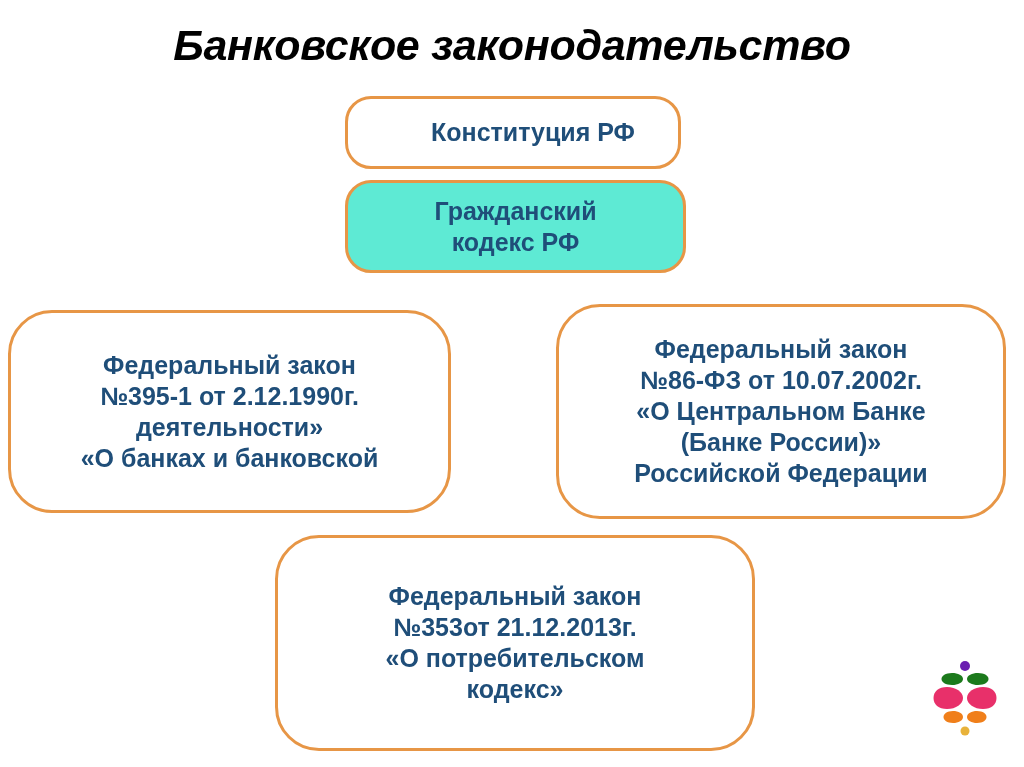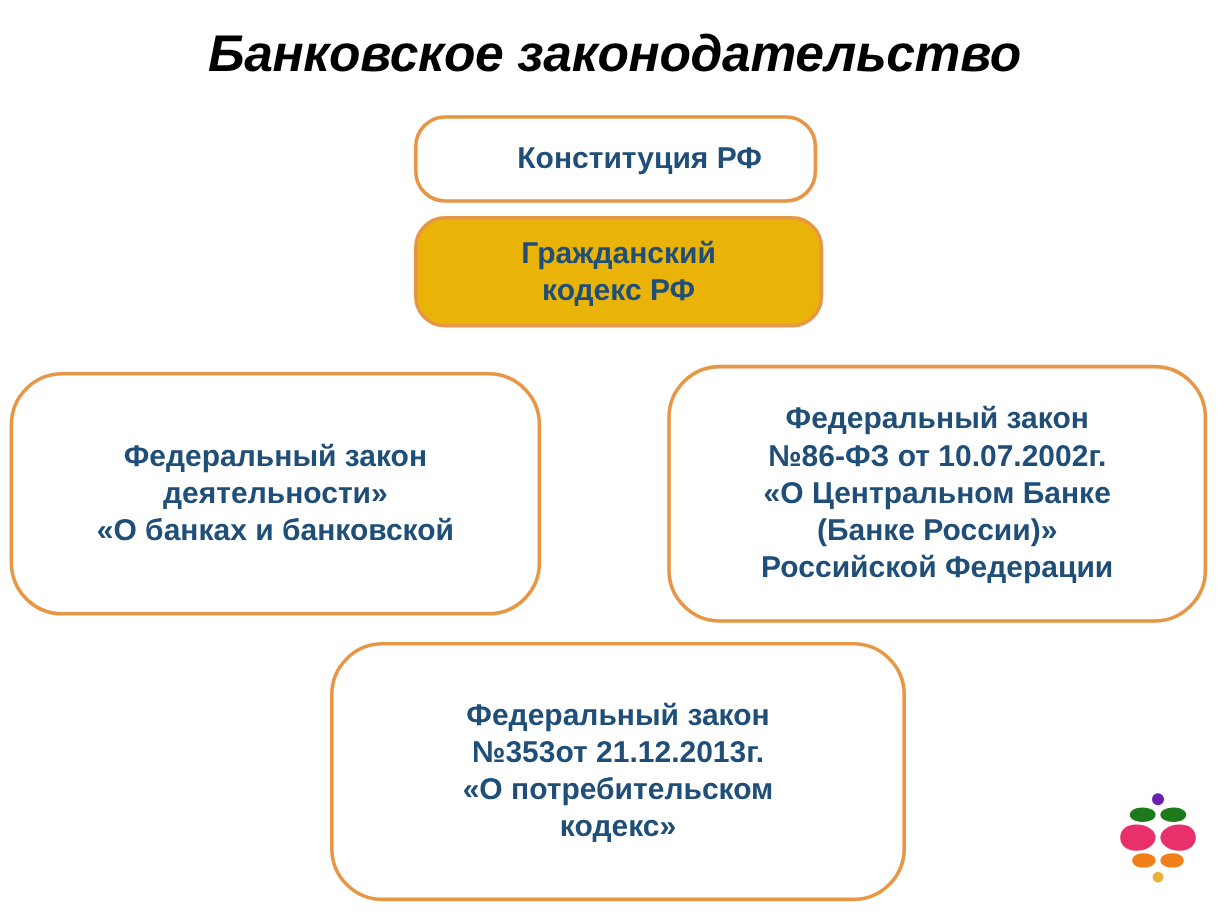--- a/index.html
+++ b/index.html
@@ -115,30 +115,31 @@
 <div id="slide" style="background: rgb(255, 255, 255);">
 
   <div id="slide-title" style="color: rgb(0, 0, 0); font-style: italic;">Банковское законодательство</div>
 
   <div class="law-box" id="box-constitution" style="border-color: rgb(231, 150, 70); background: rgb(255, 255, 255);">
     <div class="box-text" style="color: rgb(31, 78, 121);">
         <div>Конституция РФ</div>
       </div>
   </div>
 
-  <div class="law-box" id="box-civil-code" style="border-color: rgb(231, 150, 70); background: #eab308;">
+  <div class="law-box" id="box-civil-code" style="border-color: rgb(231, 150, 70); background: #5eead4;">
     <div class="box-text" style="color: rgb(31, 78, 121);">
         <div>Гражданский</div>
         <div>кодекс РФ</div>
       </div>
   </div>
 
   <div class="law-box" id="box-fz-395" style="border-color: rgb(231, 150, 70); background: rgb(255, 255, 255);">
     <div class="box-text" style="color: rgb(31, 78, 121);">
         <div>Федеральный закон</div>
+        <div>№395-1 от 2.12.1990г.</div>
         <div>деятельности»</div>
         <div>«О банках и банковской</div>
       </div>
   </div>
 
   <div class="law-box" id="box-fz-86" style="border-color: rgb(231, 150, 70); background: rgb(255, 255, 255);">
     <div class="box-text" style="color: rgb(31, 78, 121);">
         <div>Федеральный закон</div>
         <div>№86-ФЗ от 10.07.2002г.</div>
         <div>«О Центральном Банке</div>

